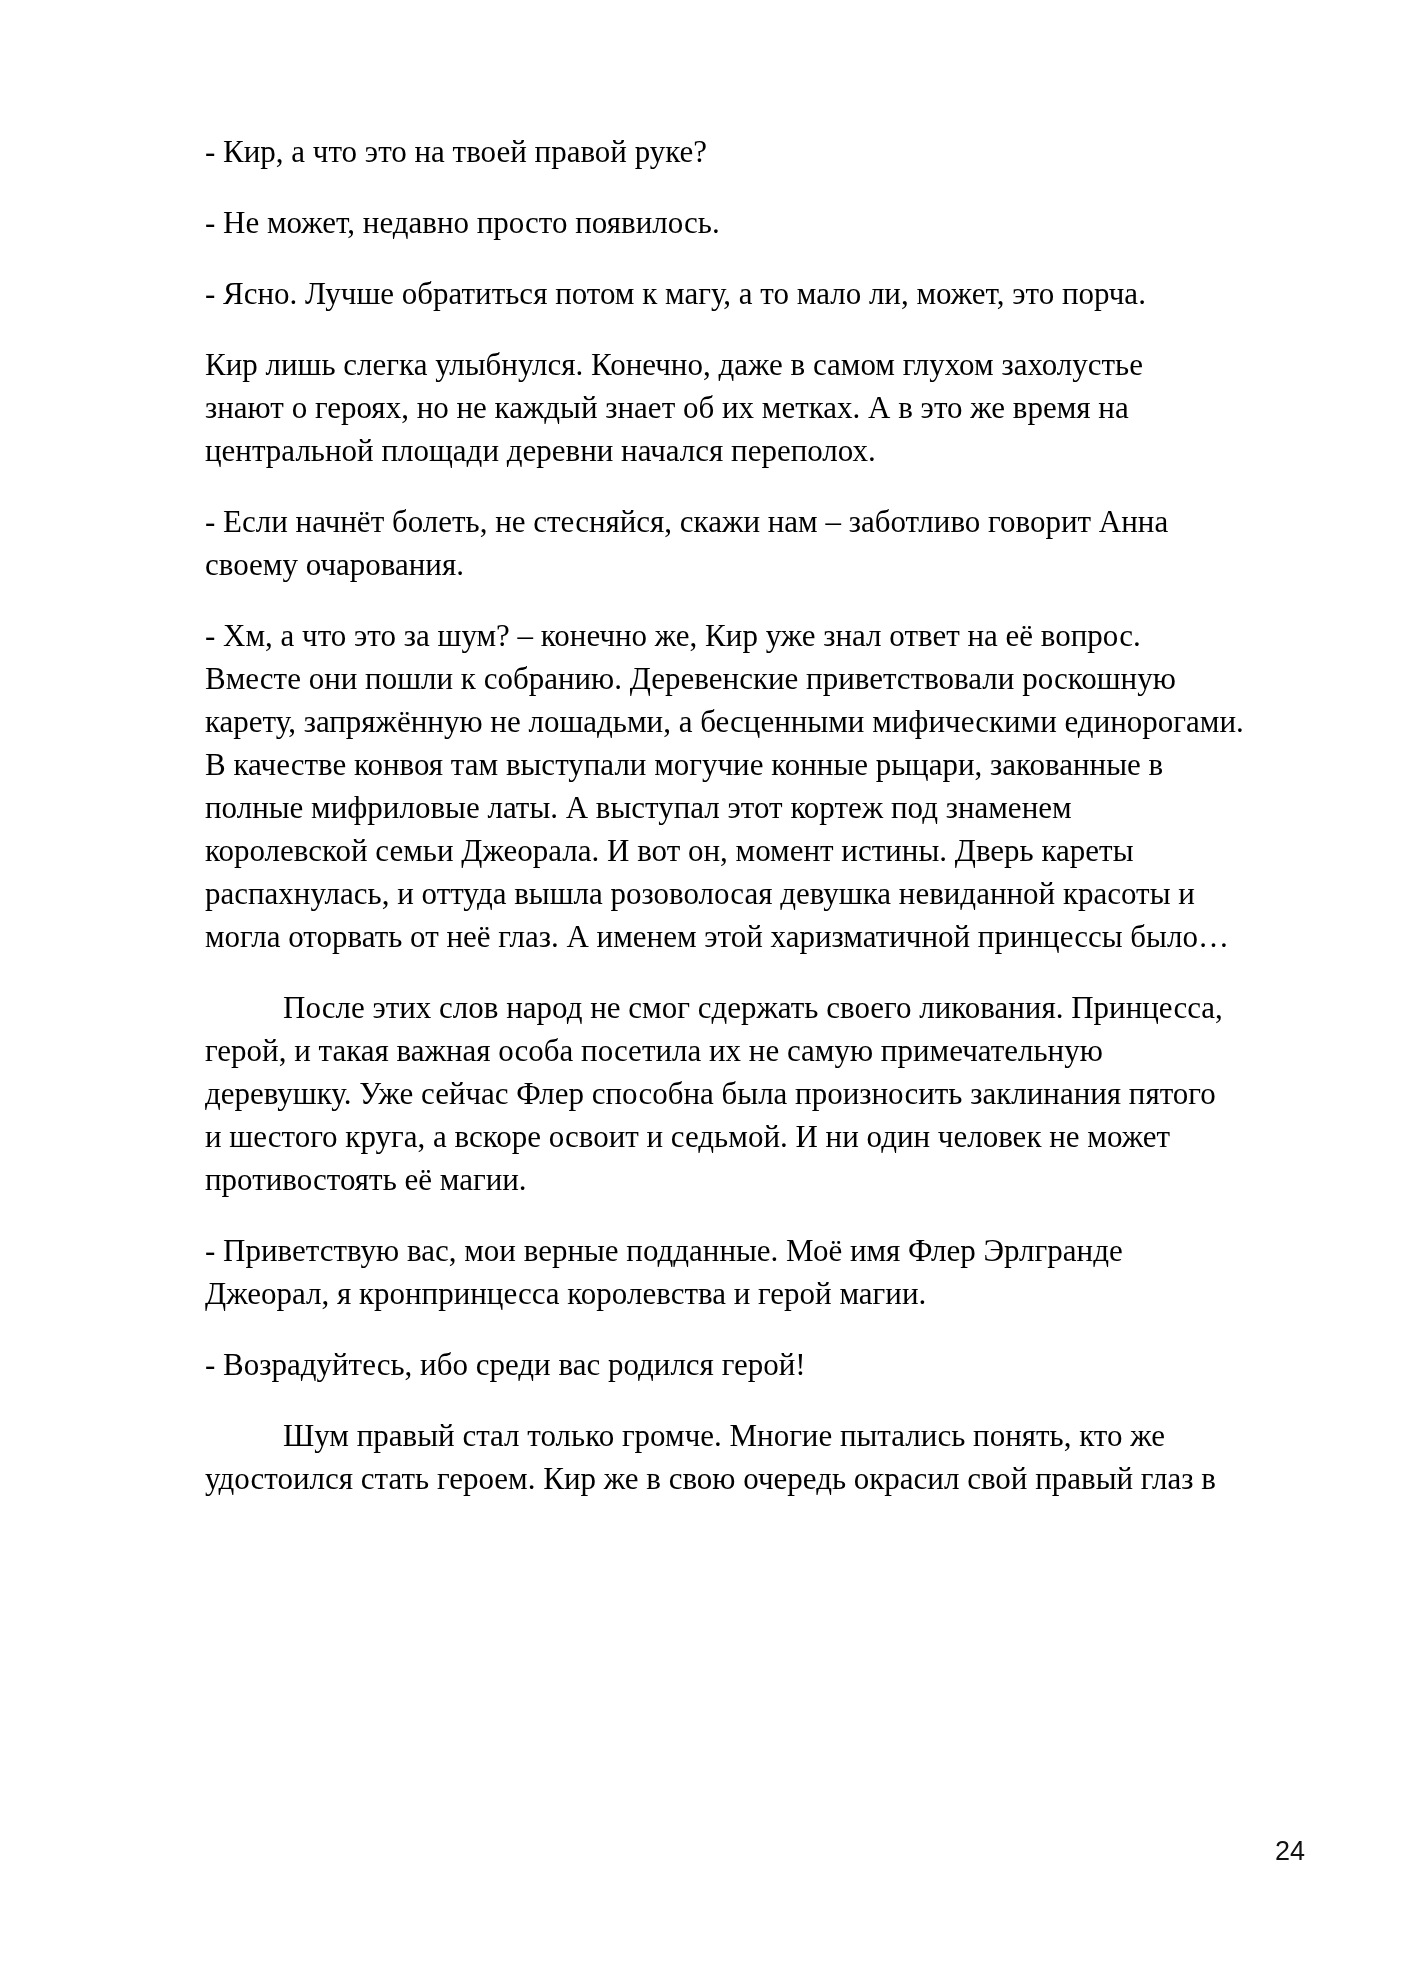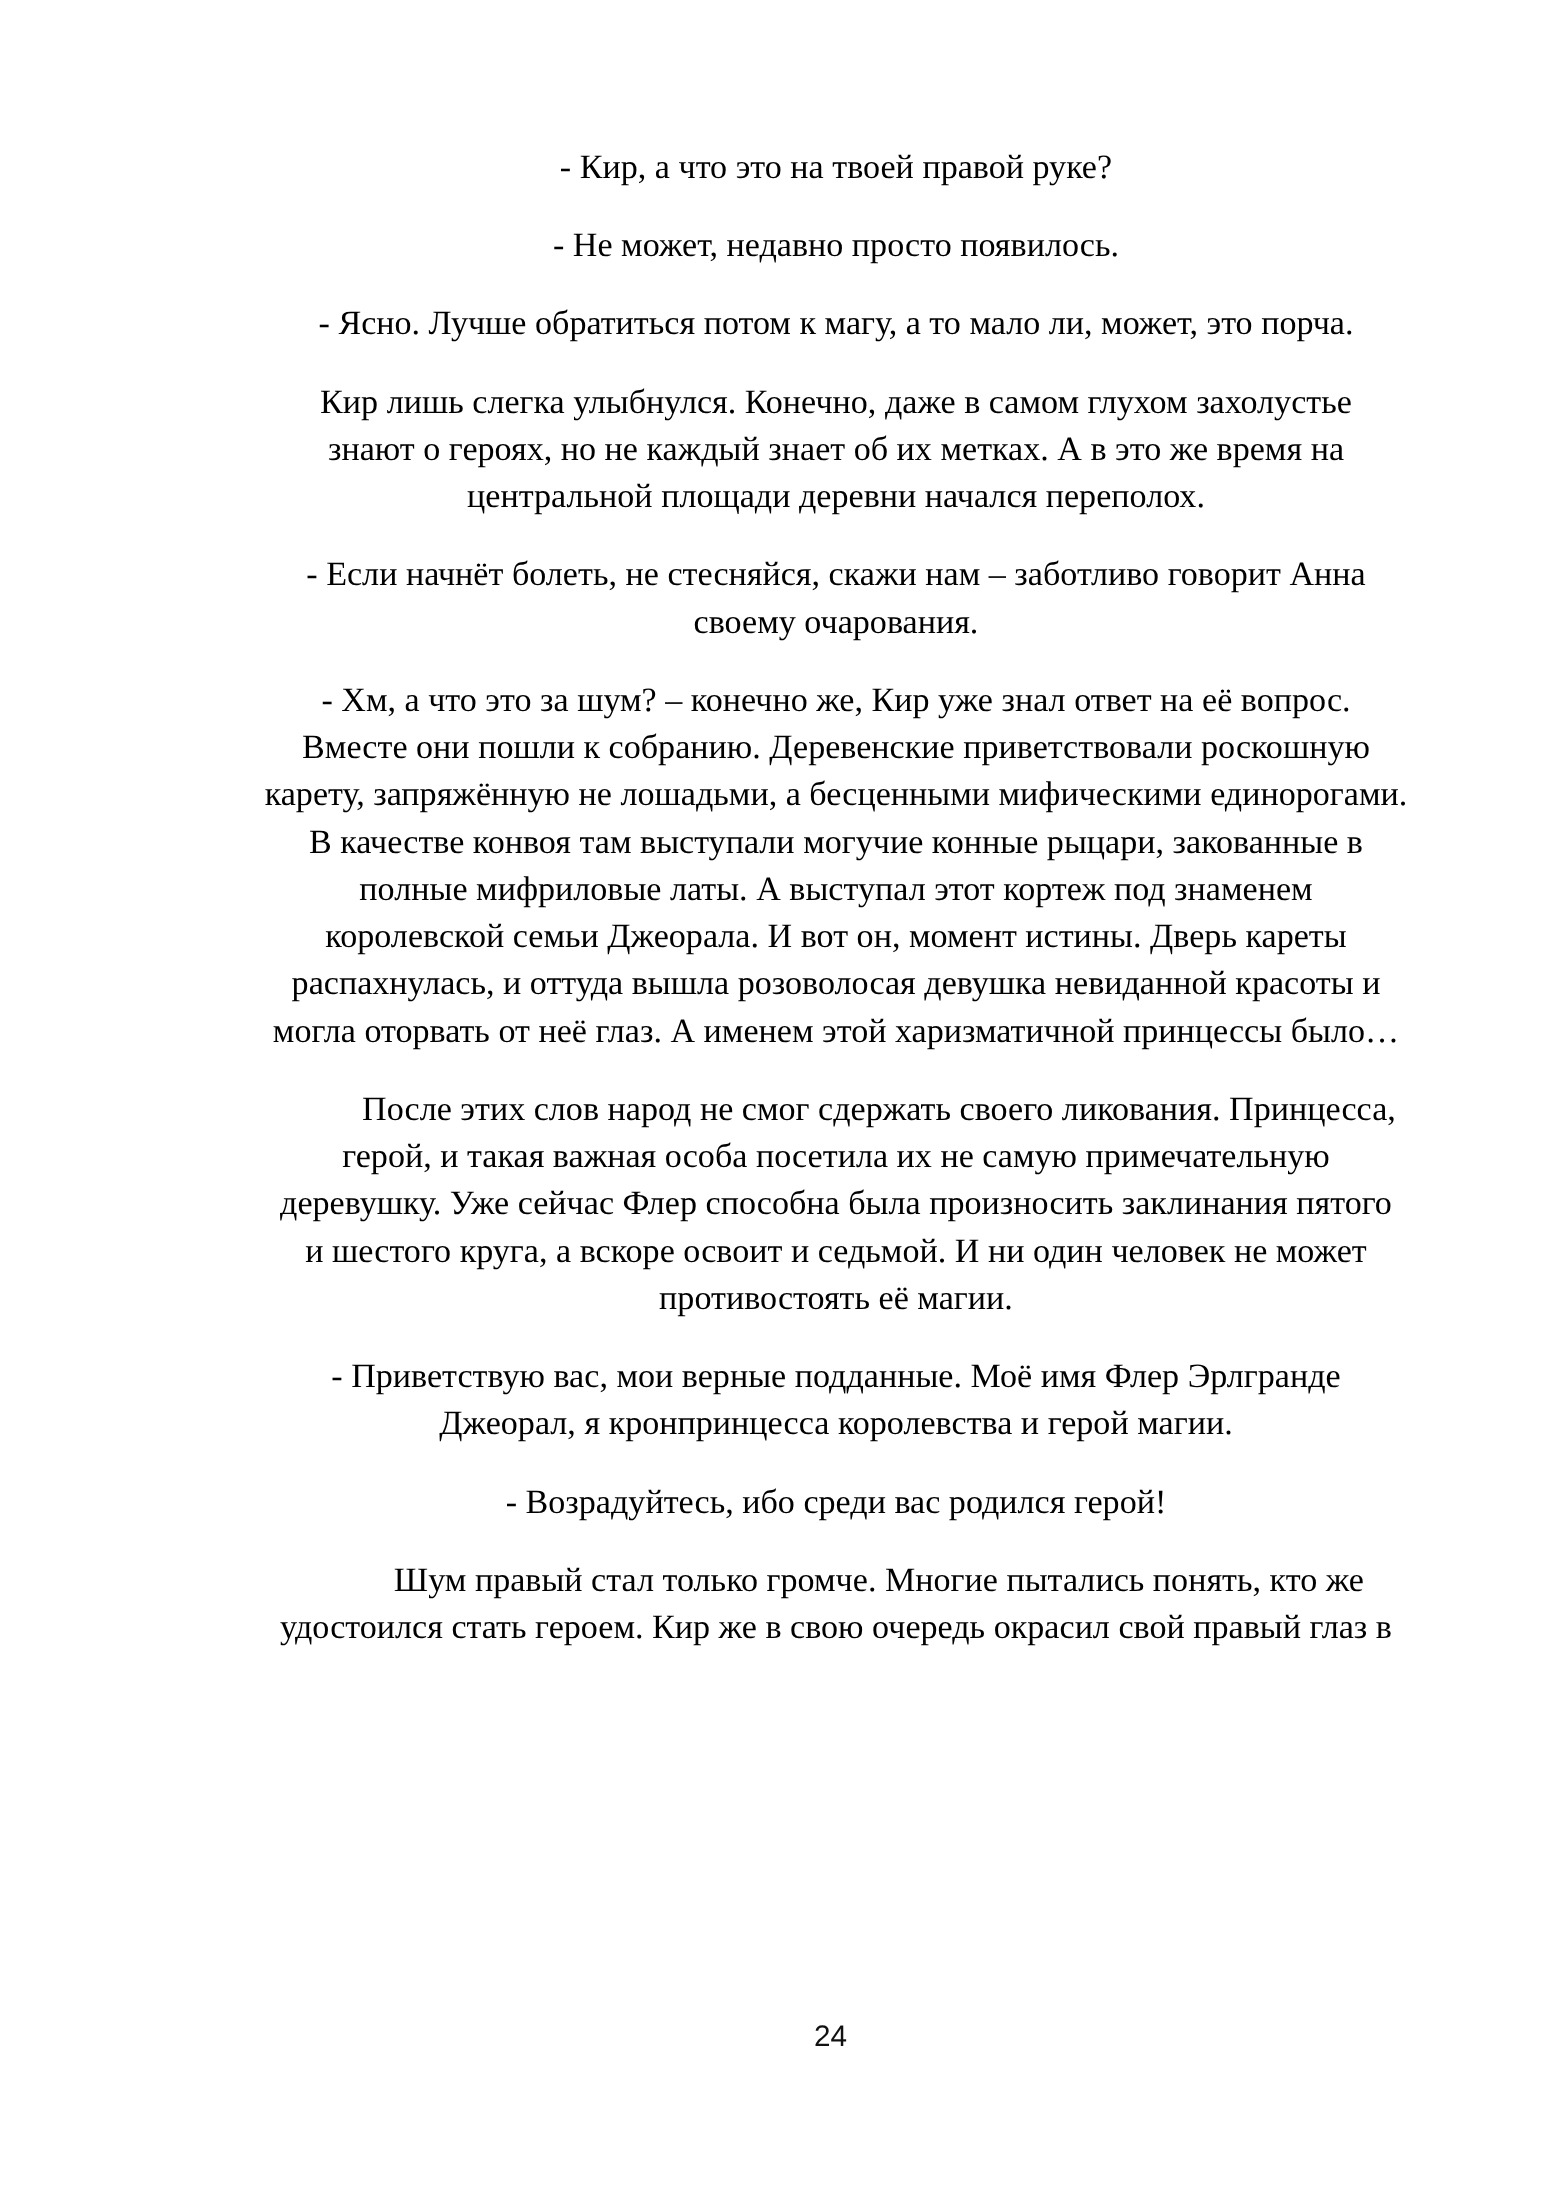--- a/index.html
+++ b/index.html
@@ -19,35 +19,35 @@
   .content {
     position: absolute;
     left: 205px;
     top: 130px;
     width: 1110px;
   }
   .para {
     margin: 0 0 28px 0;
     font-size: 31px;
     line-height: 43px;
-    text-align: center;
+    text-align: left;
   }
   .line {
     display: block;
     white-space: pre-wrap;
   }
   .para.indent .line:first-child {
     padding-left: 78px;
   }
   .footer {
     position: absolute;
     left: 205px;
     top: 1836px;
     width: 1100px;
-    text-align: center;
+    text-align: right;
     font-family: "Liberation Sans", sans-serif;
     font-size: 27px;
     color: #111111;
   }
 </style>
 </head>
 <body>
 
 <div class="page">
   <div class="content" id="content">

